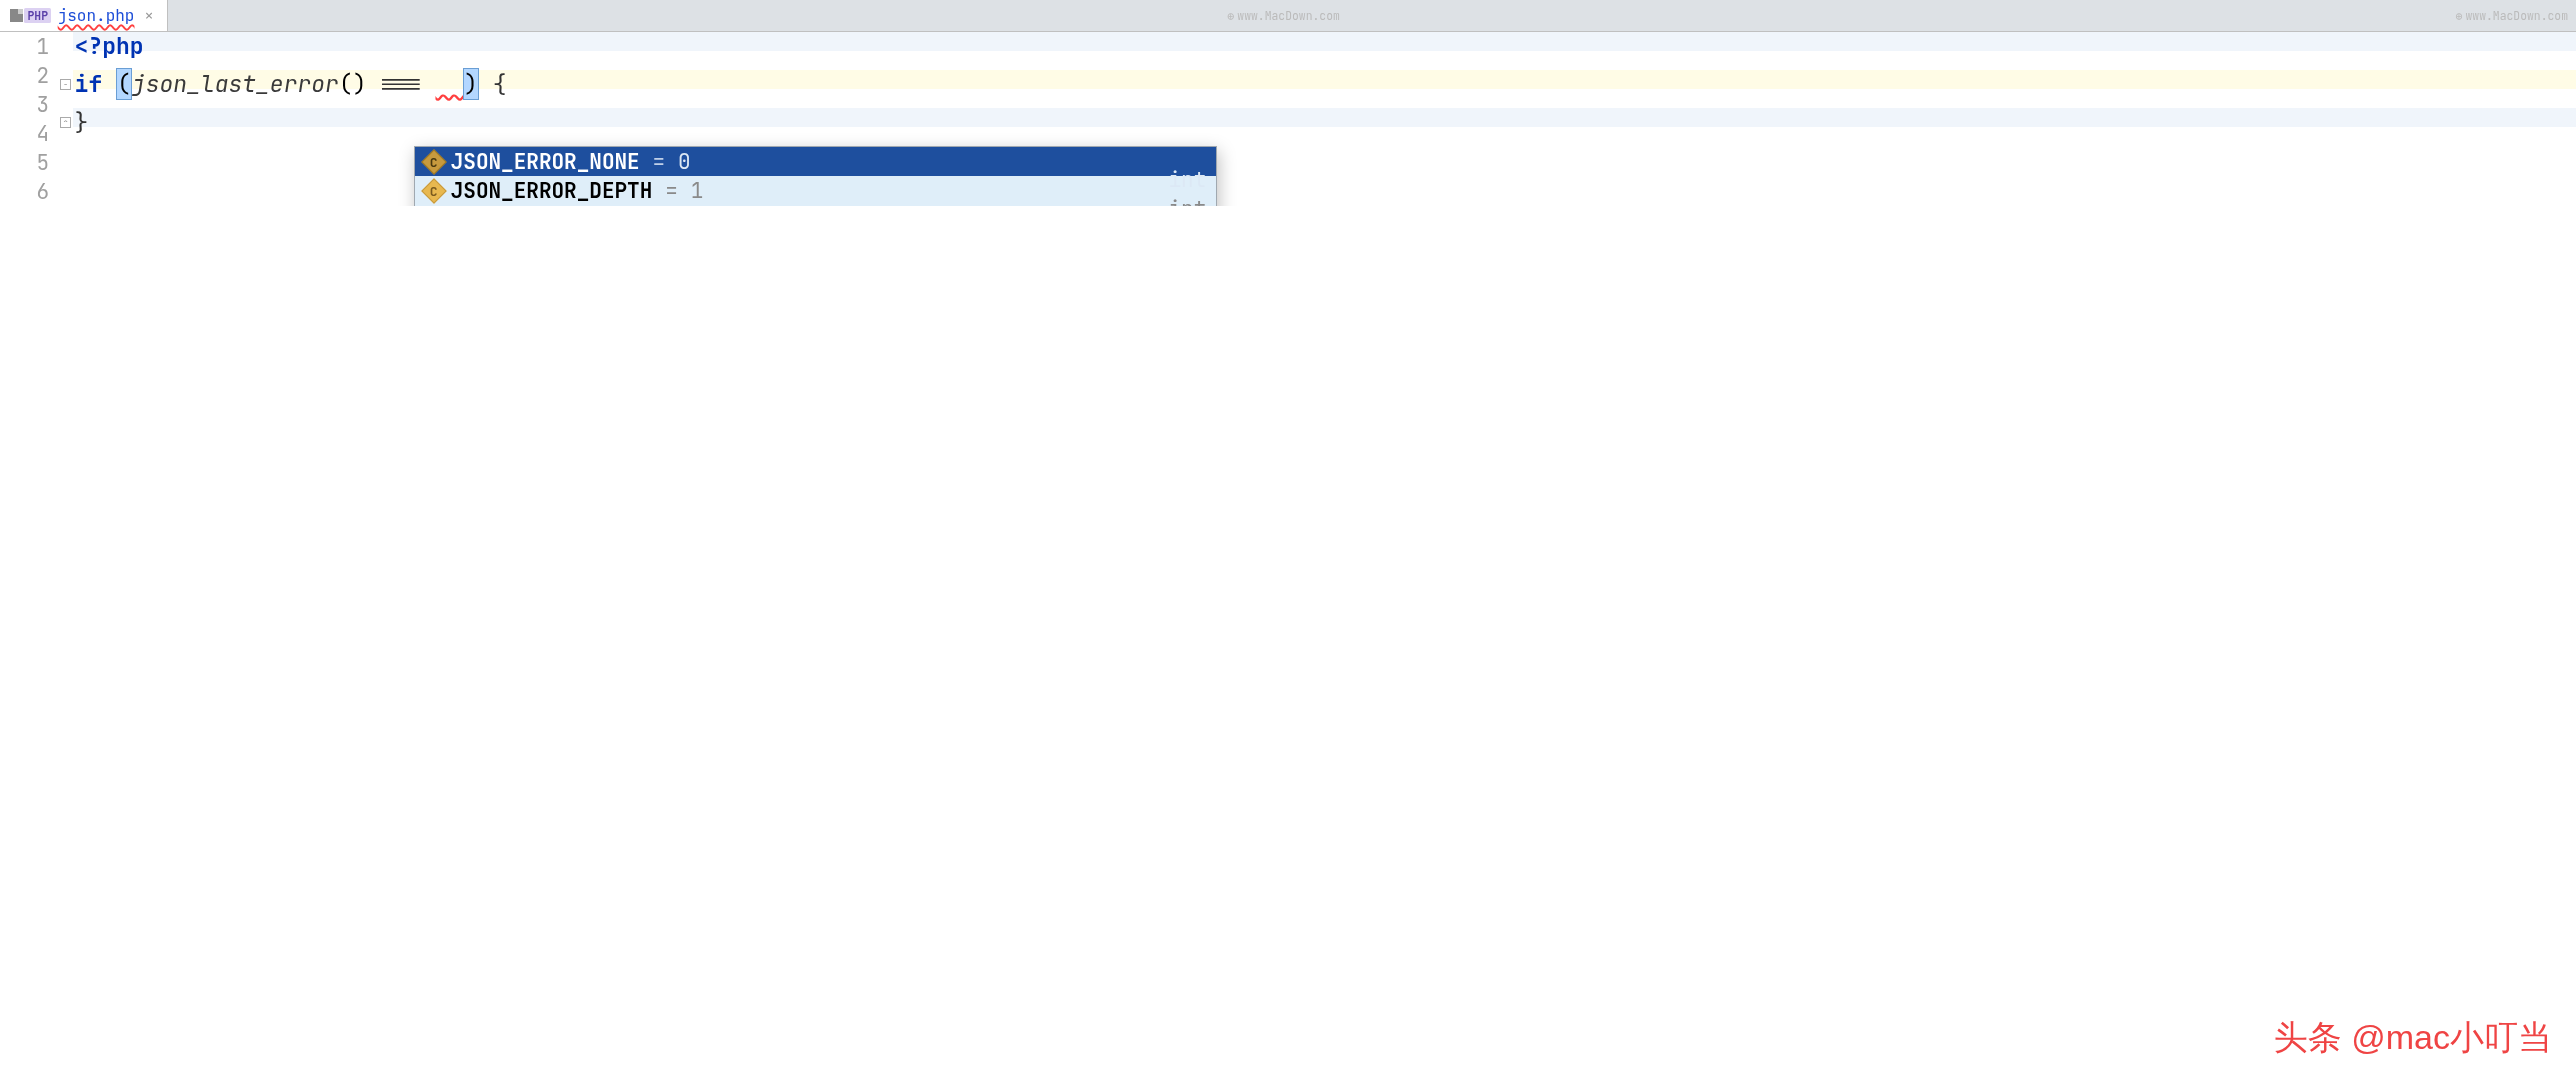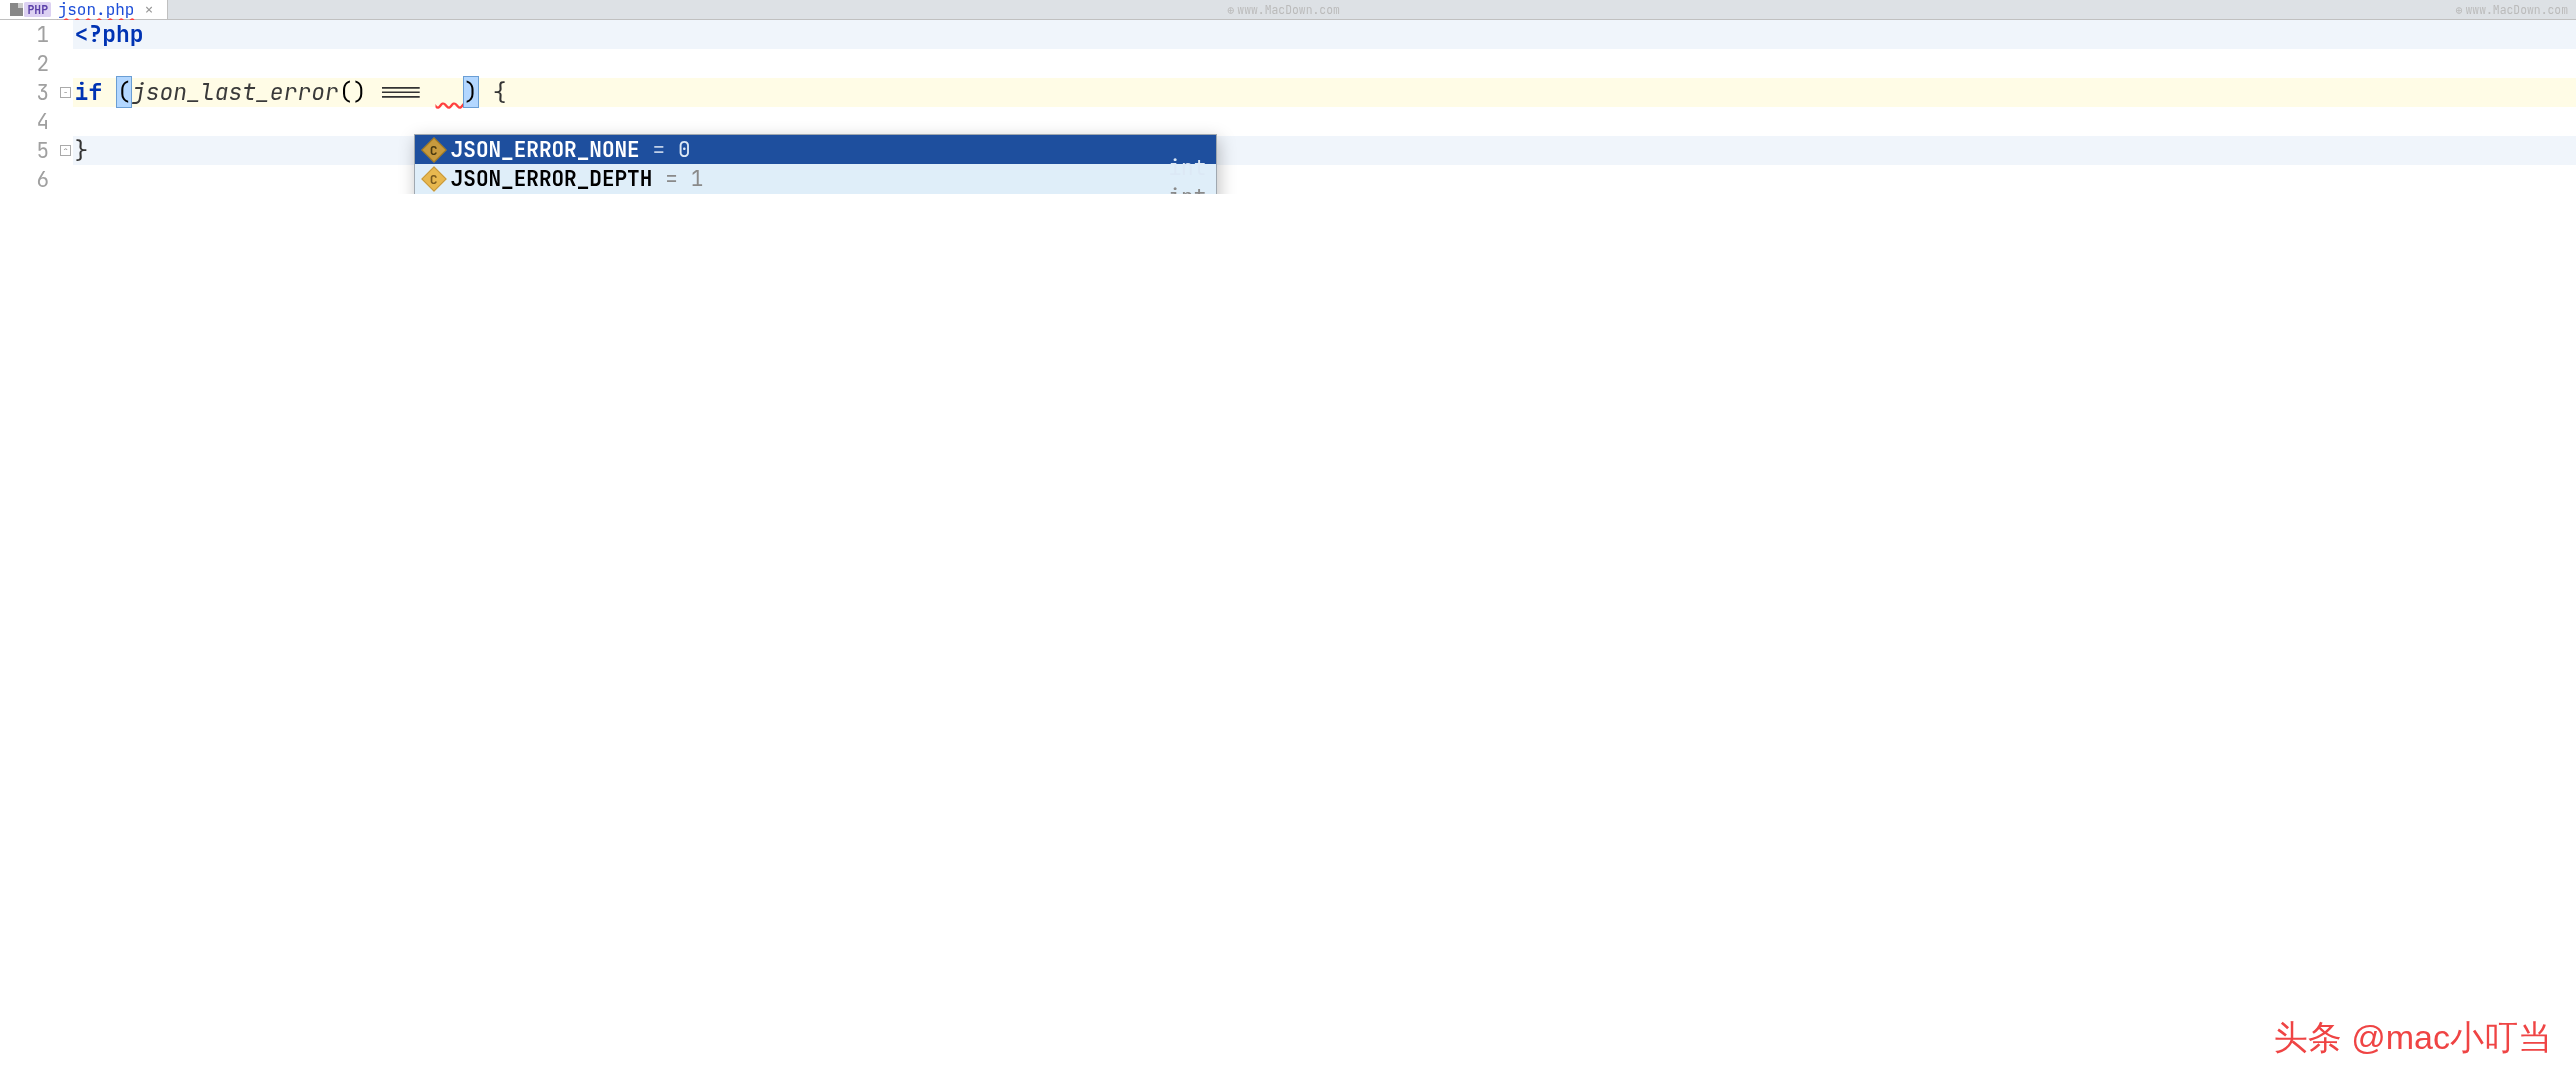--- a/index.html
+++ b/index.html
@@ -6,21 +6,21 @@
     body {
       font-family: "JetBrains Mono", Consolas, Monaco, monospace;
       background: #ffffff;
       font-size: 21px;
       overflow: hidden;
     }
     .tab-bar {
       background: #e8e8e8;
       display: flex;
       border-bottom: 0.8px solid #c0c0c0;
-      height: 20px;
+      height: 32px;
     }
     .tab {
       display: flex;
       align-items: center;
       padding: 0 9.7px;
       background: #ffffff;
       border-right: 0.8px solid #c0c0c0;
       gap: 6.5px;
     }
     .php-badge {
@@ -77,21 +77,21 @@
       user-select: none;
       font-size: 21px;
     }
     .line-num { height: 29px; line-height:29px; padding-right: 24px;}
     .code-area {
       flex: 1;
       position: relative;
       font-size: 23px;
     }
     .code-line {
-      height: 29px;
+      height: 19px;
       line-height: 29px;
       padding-left: 1.6px;
       white-space: pre;
       position:relative;
     }
     .hl-line {
       background: #fffce6;
     }
     .fold-icon{
       position:absolute;

